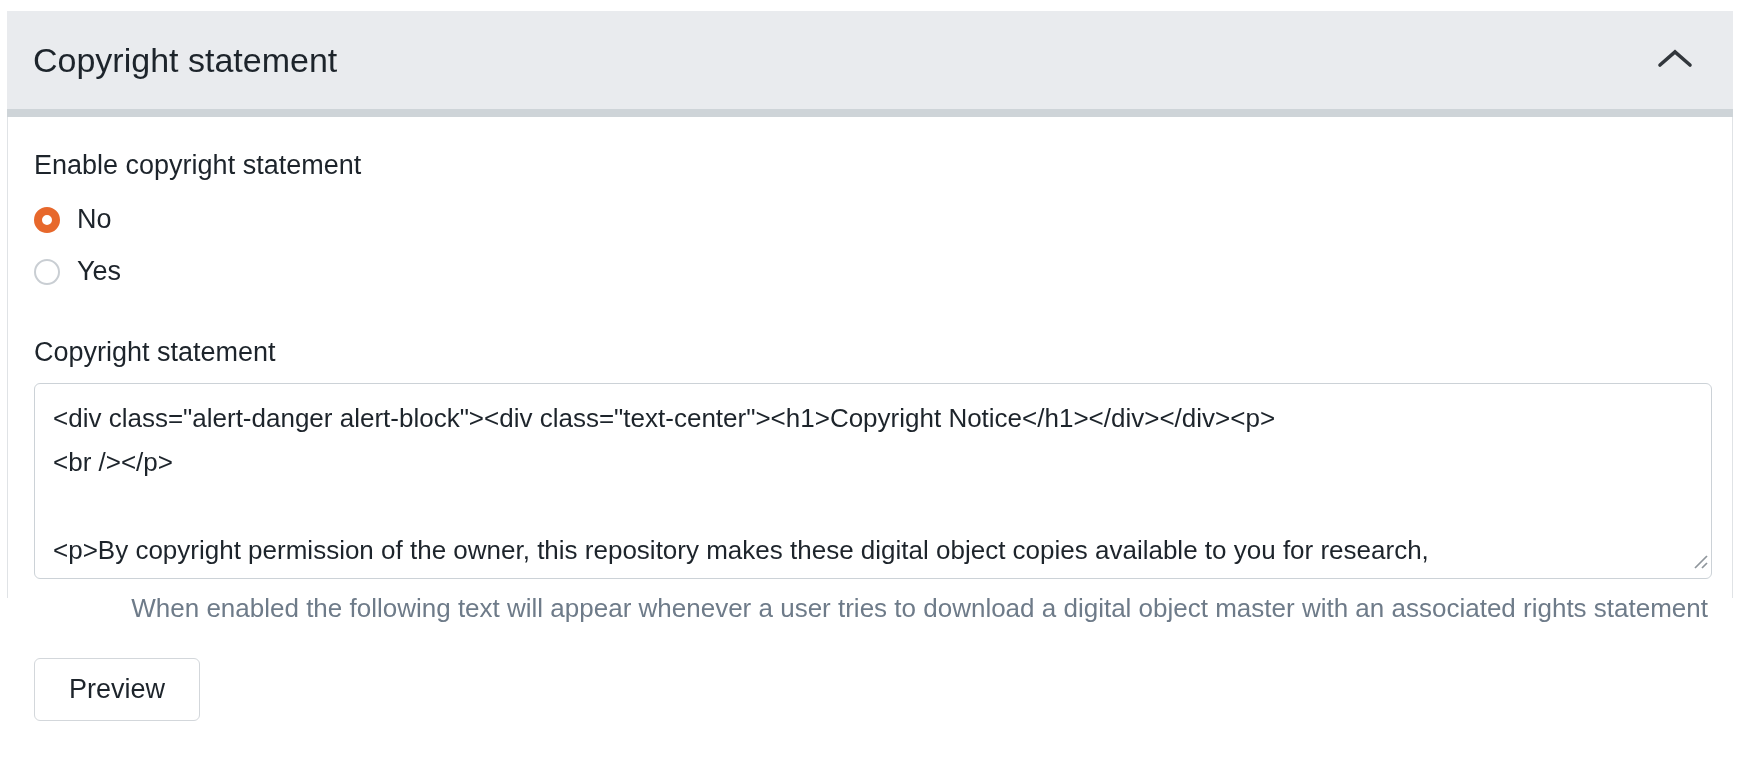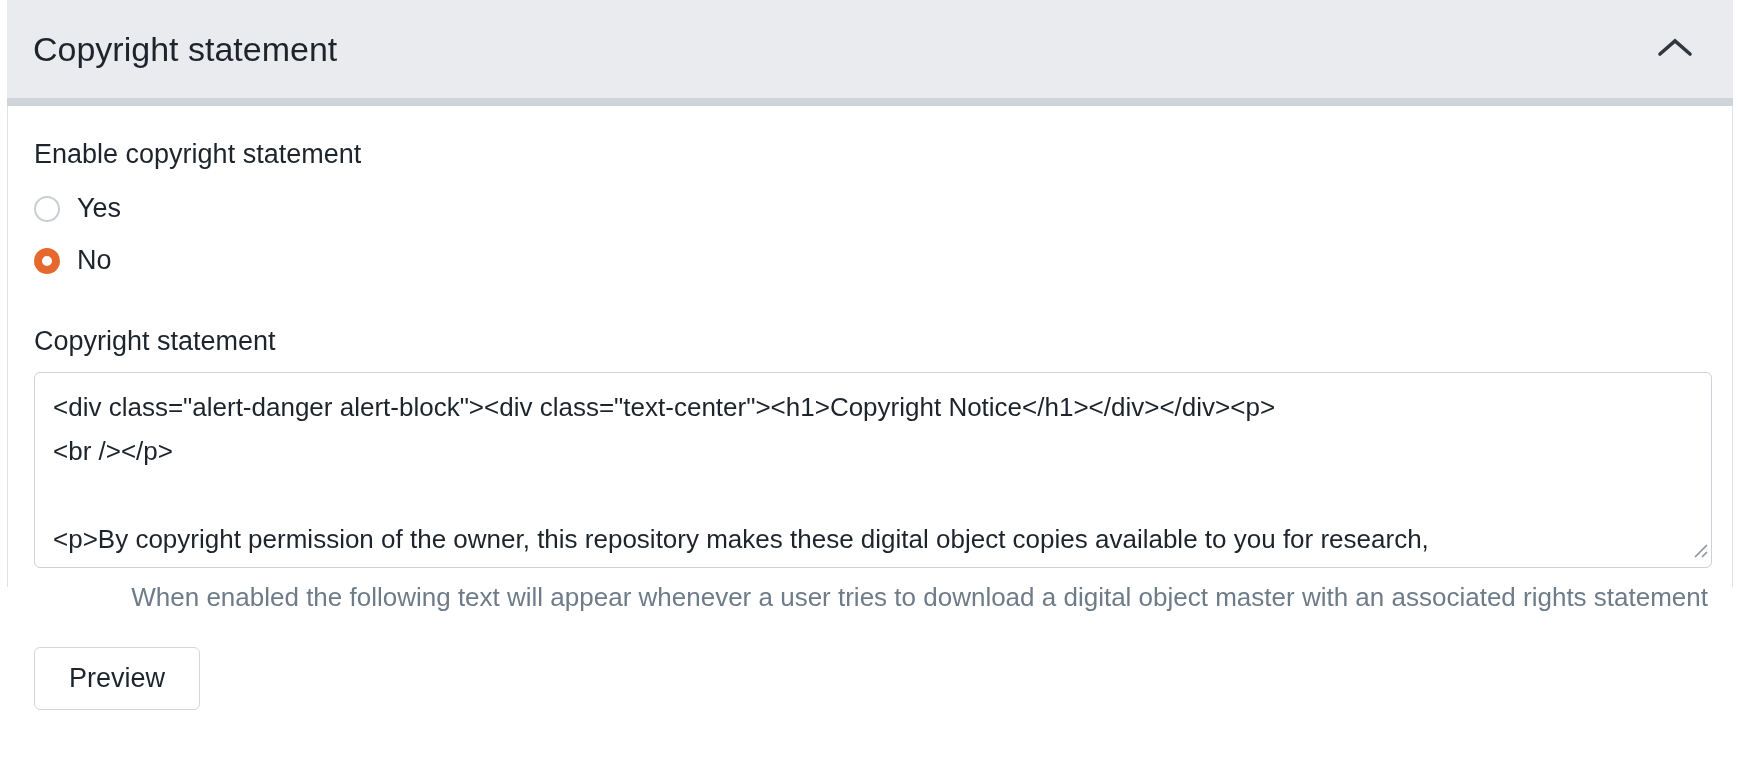--- a/index.html
+++ b/index.html
@@ -4,21 +4,21 @@
 <style>
   * { margin: 0; padding: 0; box-sizing: border-box; }
   html, body { width: 1740px; height: 776px; overflow: hidden; }
   body {
     background: #ffffff;
     font-family: "Liberation Sans", "DejaVu Sans", sans-serif;
     color: #1d242b;
   }
   .panel {
     position: absolute;
-    left: 7px; top: 0;
+    left: 7px; top: 11px;
     width: 1726px;
   }
   .panel-header {
     height: 98px;
     background: #e9ebee;
     display: flex;
     align-items: center;
     justify-content: space-between;
     padding: 0 40px 0 26px;
     cursor: pointer;
@@ -122,27 +122,27 @@
     </span>
   </div>
 
   <div class="panel-divider"></div>
 
   <div class="panel-body">
 
     <div class="field-label enable-label">Enable copyright statement</div>
 
     <div class="radio-row">
-      <span class="radio radio--unselected"></span>
-      <span class="radio-label">Yes</span>
+      <span class="radio radio--selected"></span>
+      <span class="radio-label">No</span>
     </div>
 
     <div class="radio-row">
-      <span class="radio radio--selected"></span>
-      <span class="radio-label">No</span>
+      <span class="radio radio--unselected"></span>
+      <span class="radio-label">Yes</span>
     </div>
 
     <div class="field-label statement-label">Copyright statement</div>
 
     <div class="textarea-wrap">
       <textarea class="statement" spellcheck="false" style="">&lt;div class="alert-danger alert-block"&gt;&lt;div class="text-center"&gt;&lt;h1&gt;Copyright Notice&lt;/h1&gt;&lt;/div&gt;&lt;/div&gt;&lt;p&gt;
 &lt;br /&gt;&lt;/p&gt;
 
 &lt;p&gt;By copyright permission of the owner, this repository makes these digital object copies available to you for research,
 private study, or education purposes. They may not be used for any other purpose without the permission of the copyright owner.&lt;/p&gt;</textarea>

